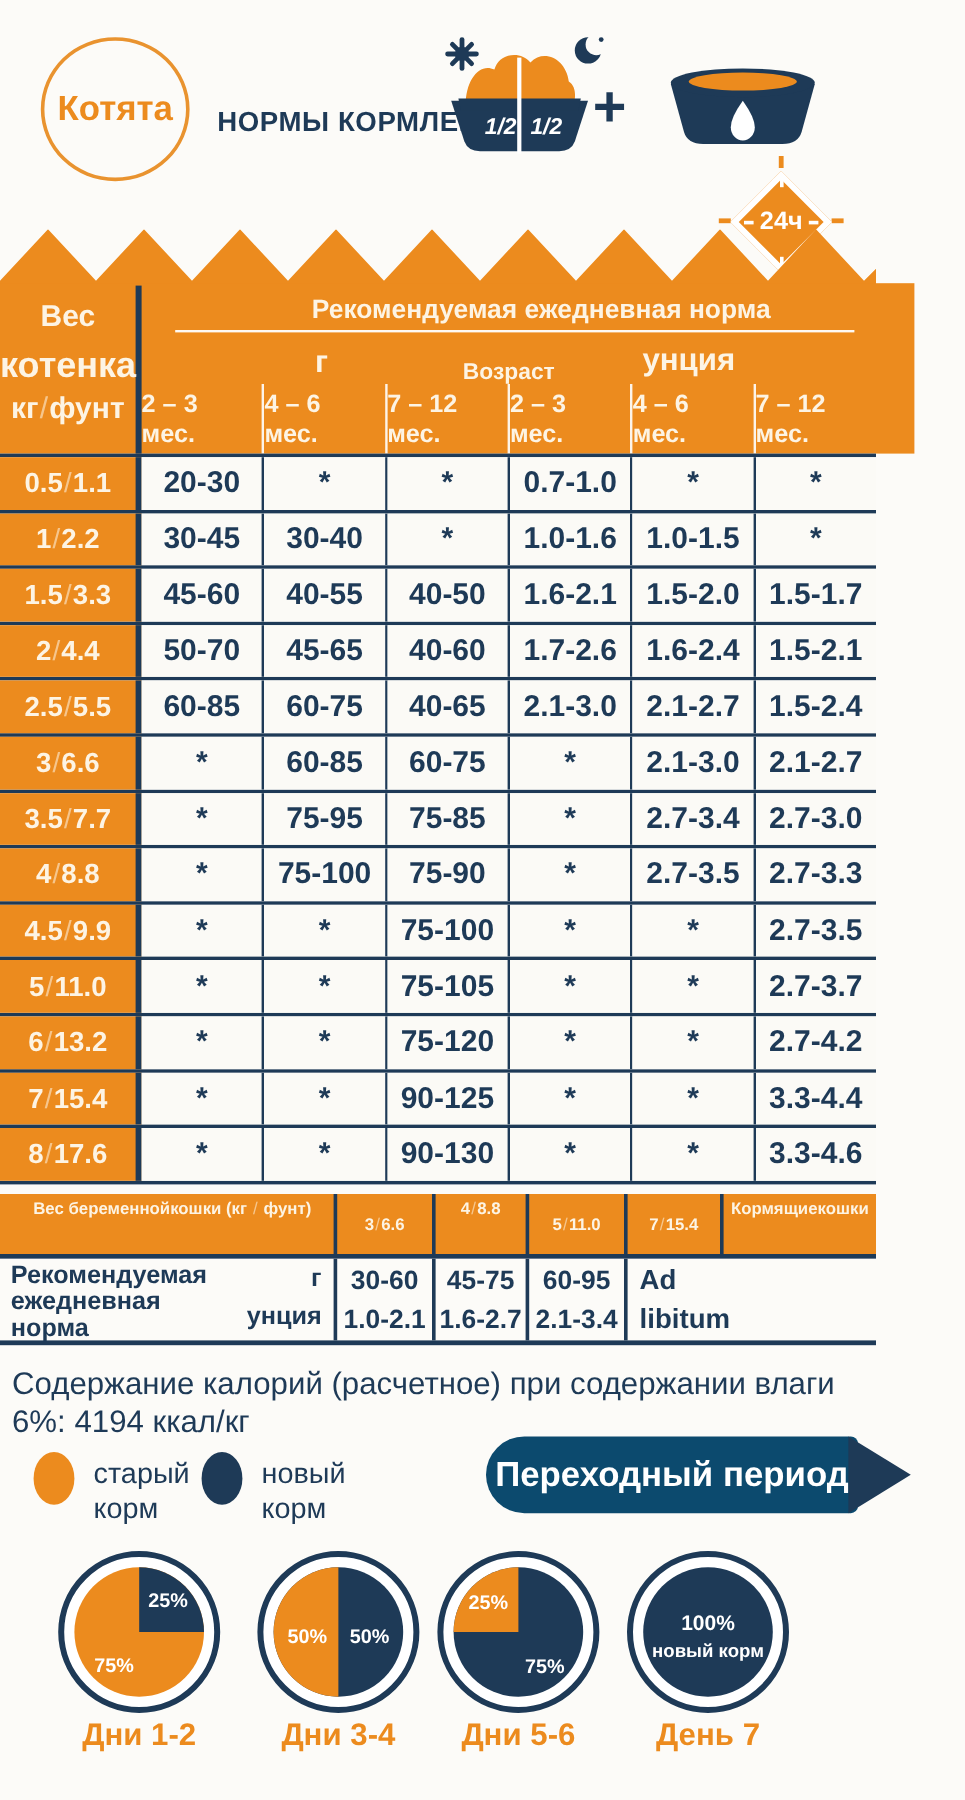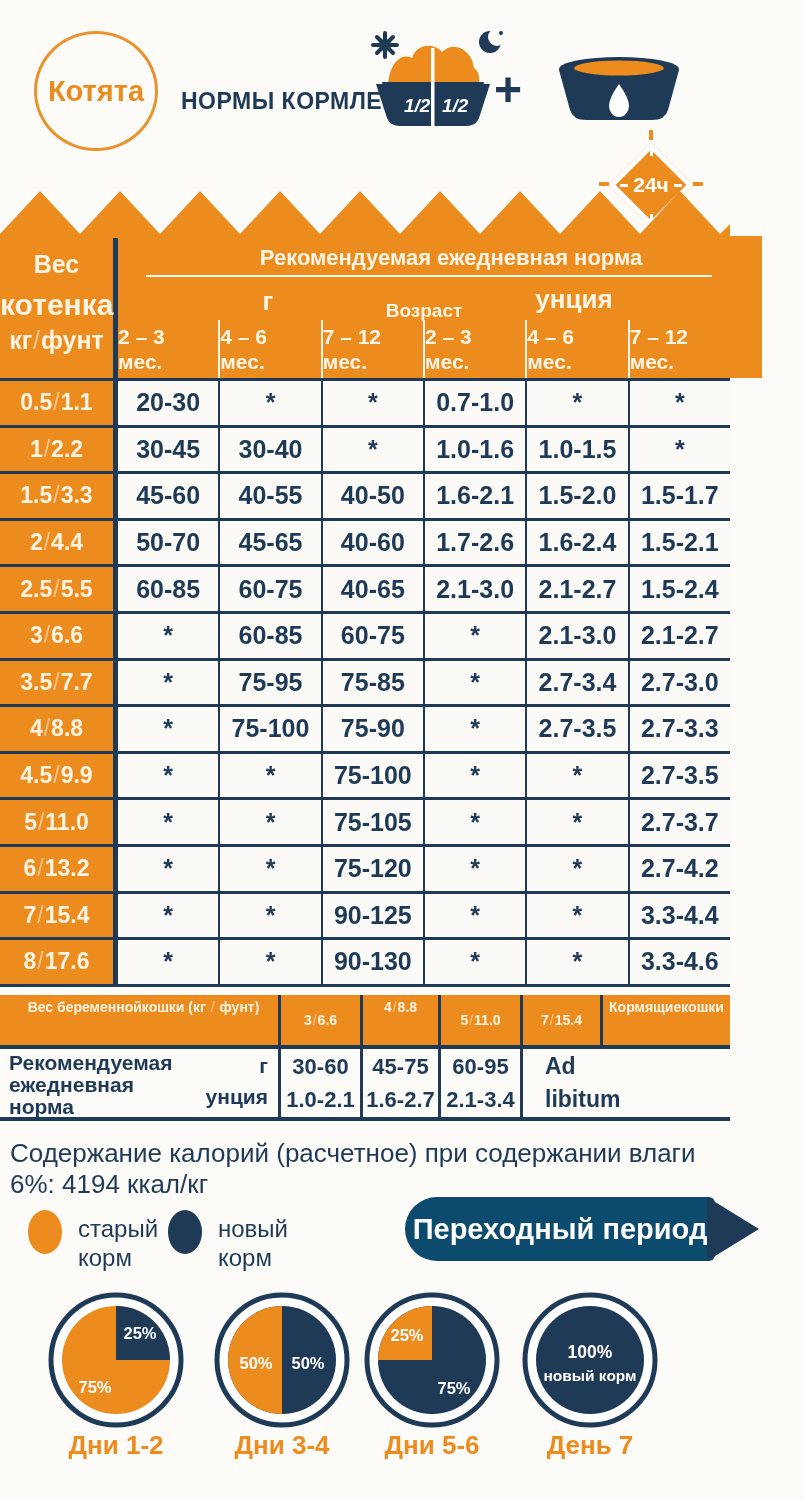--- a/index.html
+++ b/index.html
@@ -68,21 +68,21 @@
   .pdata>div:last-child{border-right:none;}
   .pd-label{width:281px;display:flex;gap:19px;}
   .pd-name{padding-left:9px;font-size:21px;line-height:22px;padding-top:3px;}
   .pd-units{margin-left:auto;padding:5px 10px 8px 0;display:flex;flex-direction:column;
             justify-content:space-between;text-align:right;font-size:21px;font-weight:bold;}
   .pd-c{width:82px;display:flex;flex-direction:column;align-items:center;justify-content:center;
         font-size:22px;line-height:33px;}
   .pd-c3{width:78px;}
   .pd-c5{width:80px;}
   .pd-nursing{width:127px;display:flex;flex-direction:column;justify-content:center;
-              padding-left:22px;font-size:23px;line-height:33px;}
+              padding-left:10px;font-size:23px;line-height:33px;}
 
   
   .calnote{left:10px;top:1138px;color:#1E3A57;font-size:26px;line-height:31px;}
   .leg-dot{width:34px;height:44px;border-radius:50%;}
   .leg-text{color:#1E3A57;font-size:24px;line-height:29px;font-weight:normal;}
   .banner{left:405px;top:1197px;width:310px;height:64px;background:#0c4a6e;
           border-radius:32px 6px 6px 32px;display:flex;align-items:center;justify-content:center;}
   .banner span{color:#FFFFFF;font-weight:bold;font-size:29px;}
   .banner-tip{left:707px;top:1197px;width:0;height:0;border-top:32px solid transparent;
               border-bottom:32px solid transparent;border-left:52px solid #1E3A57;}

